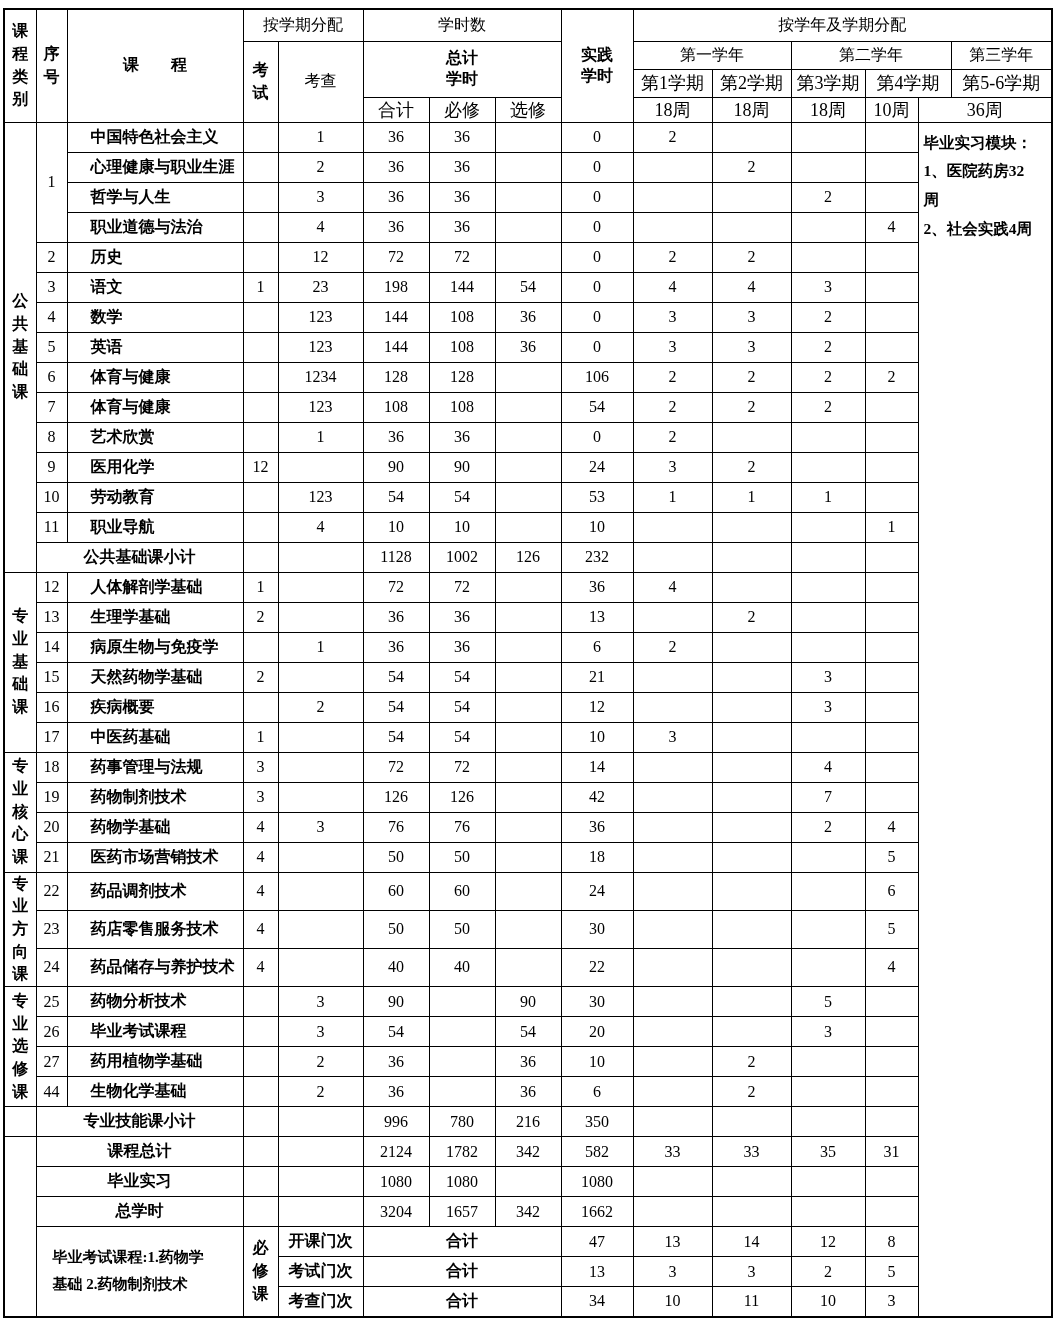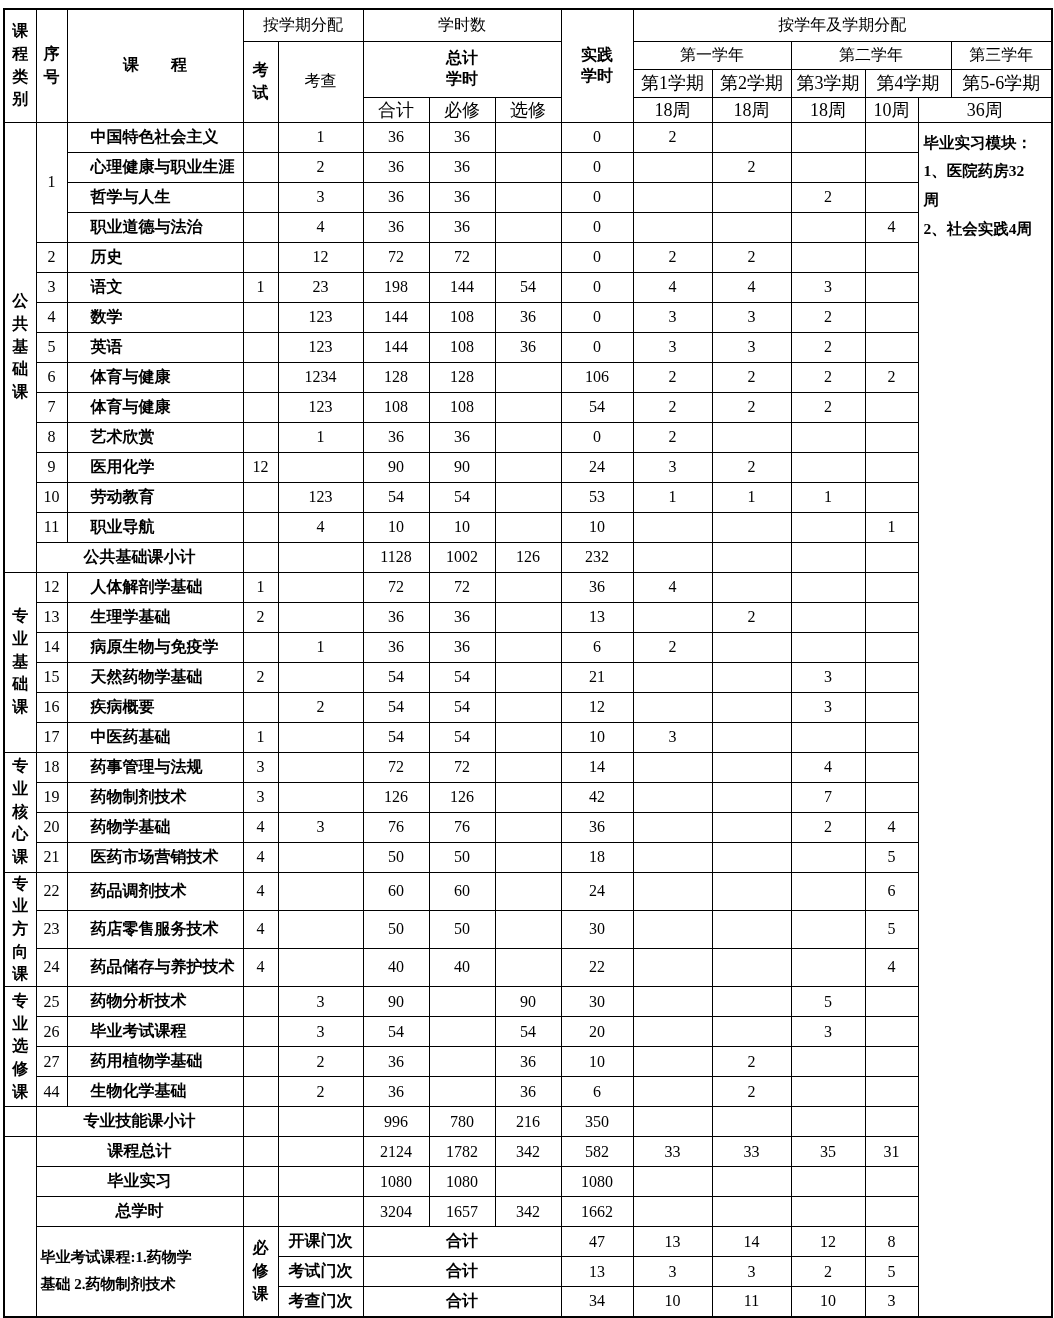--- a/index.html
+++ b/index.html
@@ -8,21 +8,21 @@
         font-family:"Liberation Serif","DejaVu Serif",serif;font-size:16px;color:#000;overflow:hidden;}
   th{font-weight:400;}
   tbody tr{height:30px;}
   tr.h1{height:32px;} tr.h2{height:28px;} tr.h3{height:28px;} tr.h4{height:24px;}
   tr.h3 th,tr.h4 th{font-size:18px;}
   .vert{white-space:pre-line;line-height:1.42;font-weight:700;}
   .pre{white-space:pre-line;font-weight:700;}
   td.name{text-align:left;padding-left:23px;font-weight:700;}
   td.sub{font-weight:700;}
   td.lbl{font-weight:700;margin-left:28px;}
-  td.small{white-space:pre-line;text-align:left;padding-left:4px;font-weight:700;font-size:15px;line-height:1.8;}
+  td.small{white-space:pre-line;text-align:left;padding-left:16px;font-weight:700;font-size:15px;line-height:1.8;}
   td.note{white-space:pre-line;text-align:left;vertical-align:top;padding:6px 2px 0 5px;font-weight:700;font-size:15.5px;line-height:1.85;}
 </style>
 </head>
 <body>
 
 <table>
   <colgroup>
     <col style="width:32px">
       <col style="width:31px">
       <col style="width:176px">

